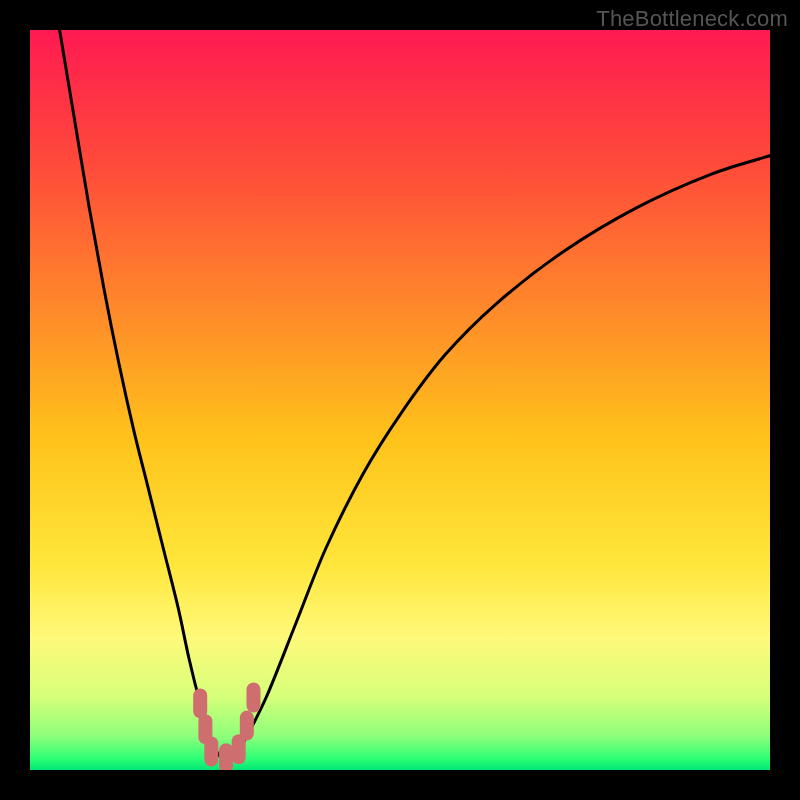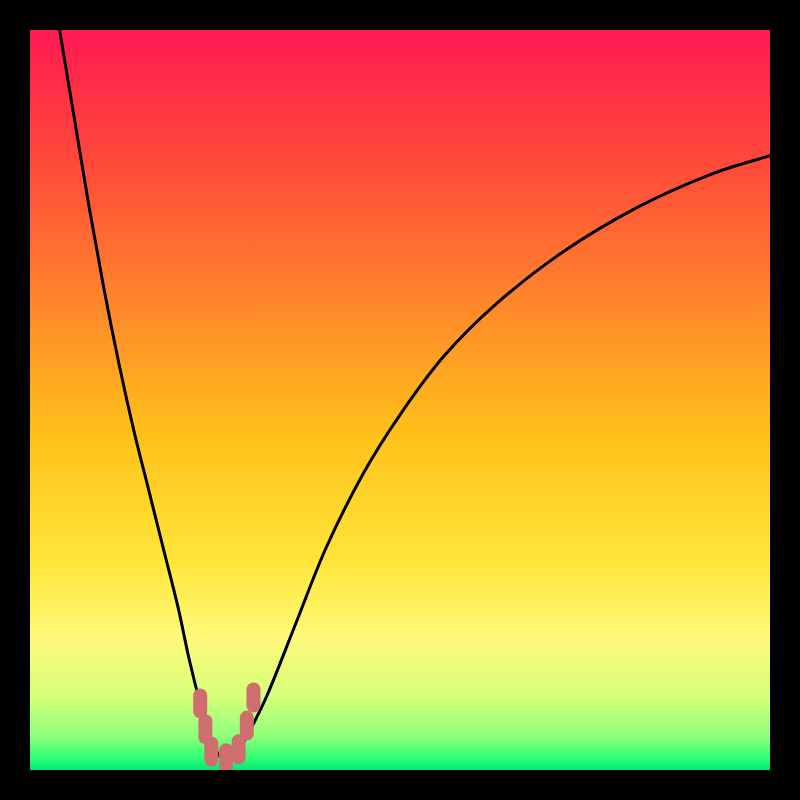--- a/index.html
+++ b/index.html
@@ -41,20 +41,21 @@
   svg.curves {
     position: absolute;
     top: 0; left: 0;
     width: 740px; height: 740px;
   }
 </style>
 </head>
 <body>
 
 <div class="frame">
+  <div class="watermark">TheBottleneck.com</div>
 
   <div class="plot">
     <svg class="gradient-bg" width="740" height="740" viewBox="0 0 740 740" preserveAspectRatio="none">
       <defs>
         <linearGradient id="bg-grad" x1="0" y1="0" x2="0" y2="1">
             <stop offset="0%" stop-color="#ff1a51"></stop>
             <stop offset="18%" stop-color="#ff4a3a"></stop>
             <stop offset="38%" stop-color="#ff8a2a"></stop>
             <stop offset="55.00000000000001%" stop-color="#ffc21a"></stop>
             <stop offset="72%" stop-color="#ffe63a"></stop>

